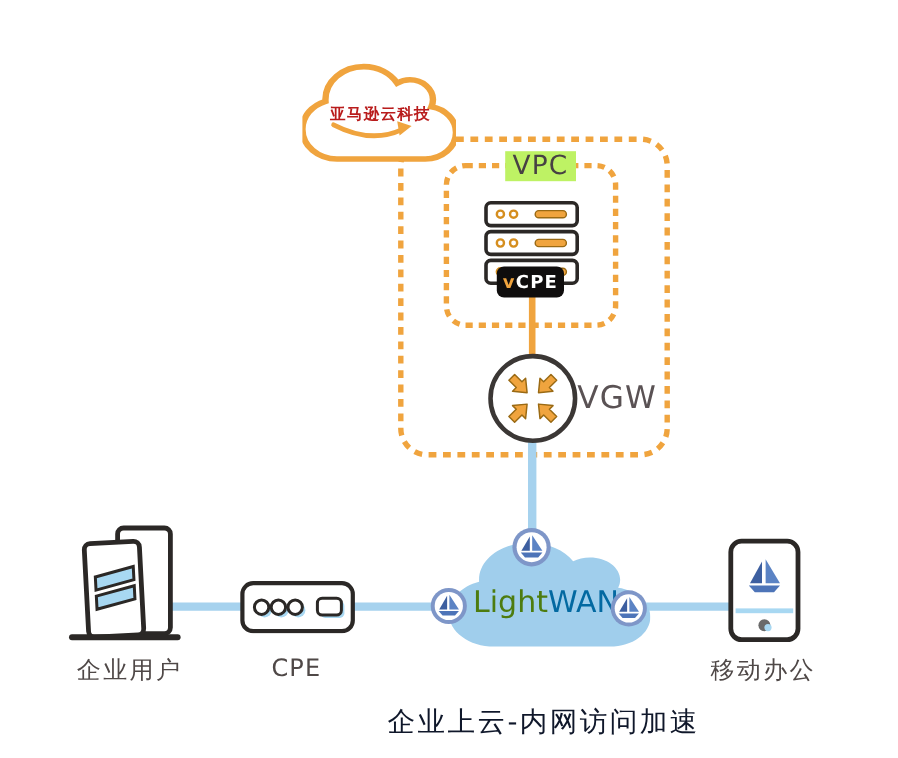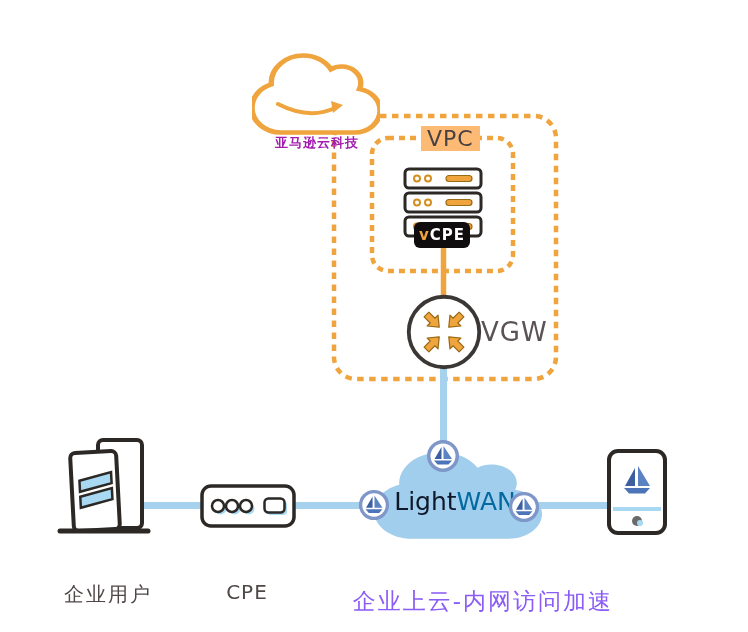--- a/index.html
+++ b/index.html
@@ -1,35 +1,35 @@
 <!DOCTYPE html>
 <html><head>
 <meta charset="utf-8">
 <style>
   html,body{margin:0;padding:0;background:#fff;}
   #stage{
     position:relative;width:748px;height:632px;background:#fff;overflow:hidden;
     font-family:"DejaVu Sans","Liberation Sans",sans-serif;
   }
   .abs{position:absolute;}
-  .label-cn{font-size:20px;color:#4F4847;text-align:center;letter-spacing:2px;margin-top:36px;}
-  .vpc-label{font-size:22px;color:#474143;letter-spacing:1px;background:#fdba74;padding:0 6px;}
+  .label-cn{font-size:20px;color:#4F4847;text-align:center;letter-spacing:2px;}
+  .vpc-label{font-size:22px;color:#474143;letter-spacing:1px;background:#bef264;padding:0 6px;}
   .vgw-label{font-size:26px;color:#5A5254;letter-spacing:1px;}
   .vcpe-badge{
     width:56px;height:26px;background:#0F0D0D;border-radius:6px;
     display:flex;align-items:center;justify-content:center;
     font-size:15px;font-weight:bold;letter-spacing:1px;
   }
   .vcpe-badge .v{color:#F0A43E;}
   .vcpe-badge .rest{color:#ffffff;}
   .wan-text{font-size:25px;text-align:center;white-space:nowrap;}
-  .wan-text .light{color:#0f172a;font-weight:normal;}
+  .wan-text .light{color:#4d7c0f;font-weight:normal;}
   .wan-text .wan{color:#0369a1;font-weight:normal;}
-  .aws-text{font-size:13px;font-weight:bold;color:#a21caf;text-align:center;letter-spacing:1px;white-space:nowrap;margin-top:48px;}
-  .caption{font-size:23px;color:#8b5cf6;text-align:right;letter-spacing:2px;}
+  .aws-text{font-size:13px;font-weight:bold;color:#b91c1c;text-align:center;letter-spacing:1px;white-space:nowrap;}
+  .caption{font-size:23px;color:#0f172a;text-align:center;letter-spacing:2px;}
 </style>
 </head>
 <body>
 
 <div id="stage">
 
   <svg class="abs" style="left:0;top:0;" width="748" height="632" viewBox="0 0 748 632">
 
     <rect x="334" y="116" width="222" height="263" rx="22" fill="none" stroke="#F0A43E" stroke-width="4.5" stroke-dasharray="6.5 5.5"></rect>
 
@@ -154,16 +154,17 @@
       <polygon points="29,20 29,38 19,38" fill="#3D5FA0"></polygon>
       <polygon points="32,18 32,38 44,38" fill="#5B83C4"></polygon>
       <path d="M18,40 h26 l-5,5.5 h-16 z" fill="#4D74B8"></path>
     </g>
     <rect x="7" y="59" width="48" height="4" fill="#A8D8F2"></rect>
     <g>
       <circle cx="31" cy="73" r="5" fill="#6A6A6A"></circle>
       <circle cx="34" cy="75" r="3" fill="#A8D8F2"></circle>
     </g>
   </svg>
+  <div class="abs label-cn" style="left:586px;top:545px;width:100px;">移动办公</div>
 
   <div class="abs caption" style="left:293px;top:586px;width:320px;">企业上云-内网访问加速</div>
 
 </div>
 
 </body></html>

